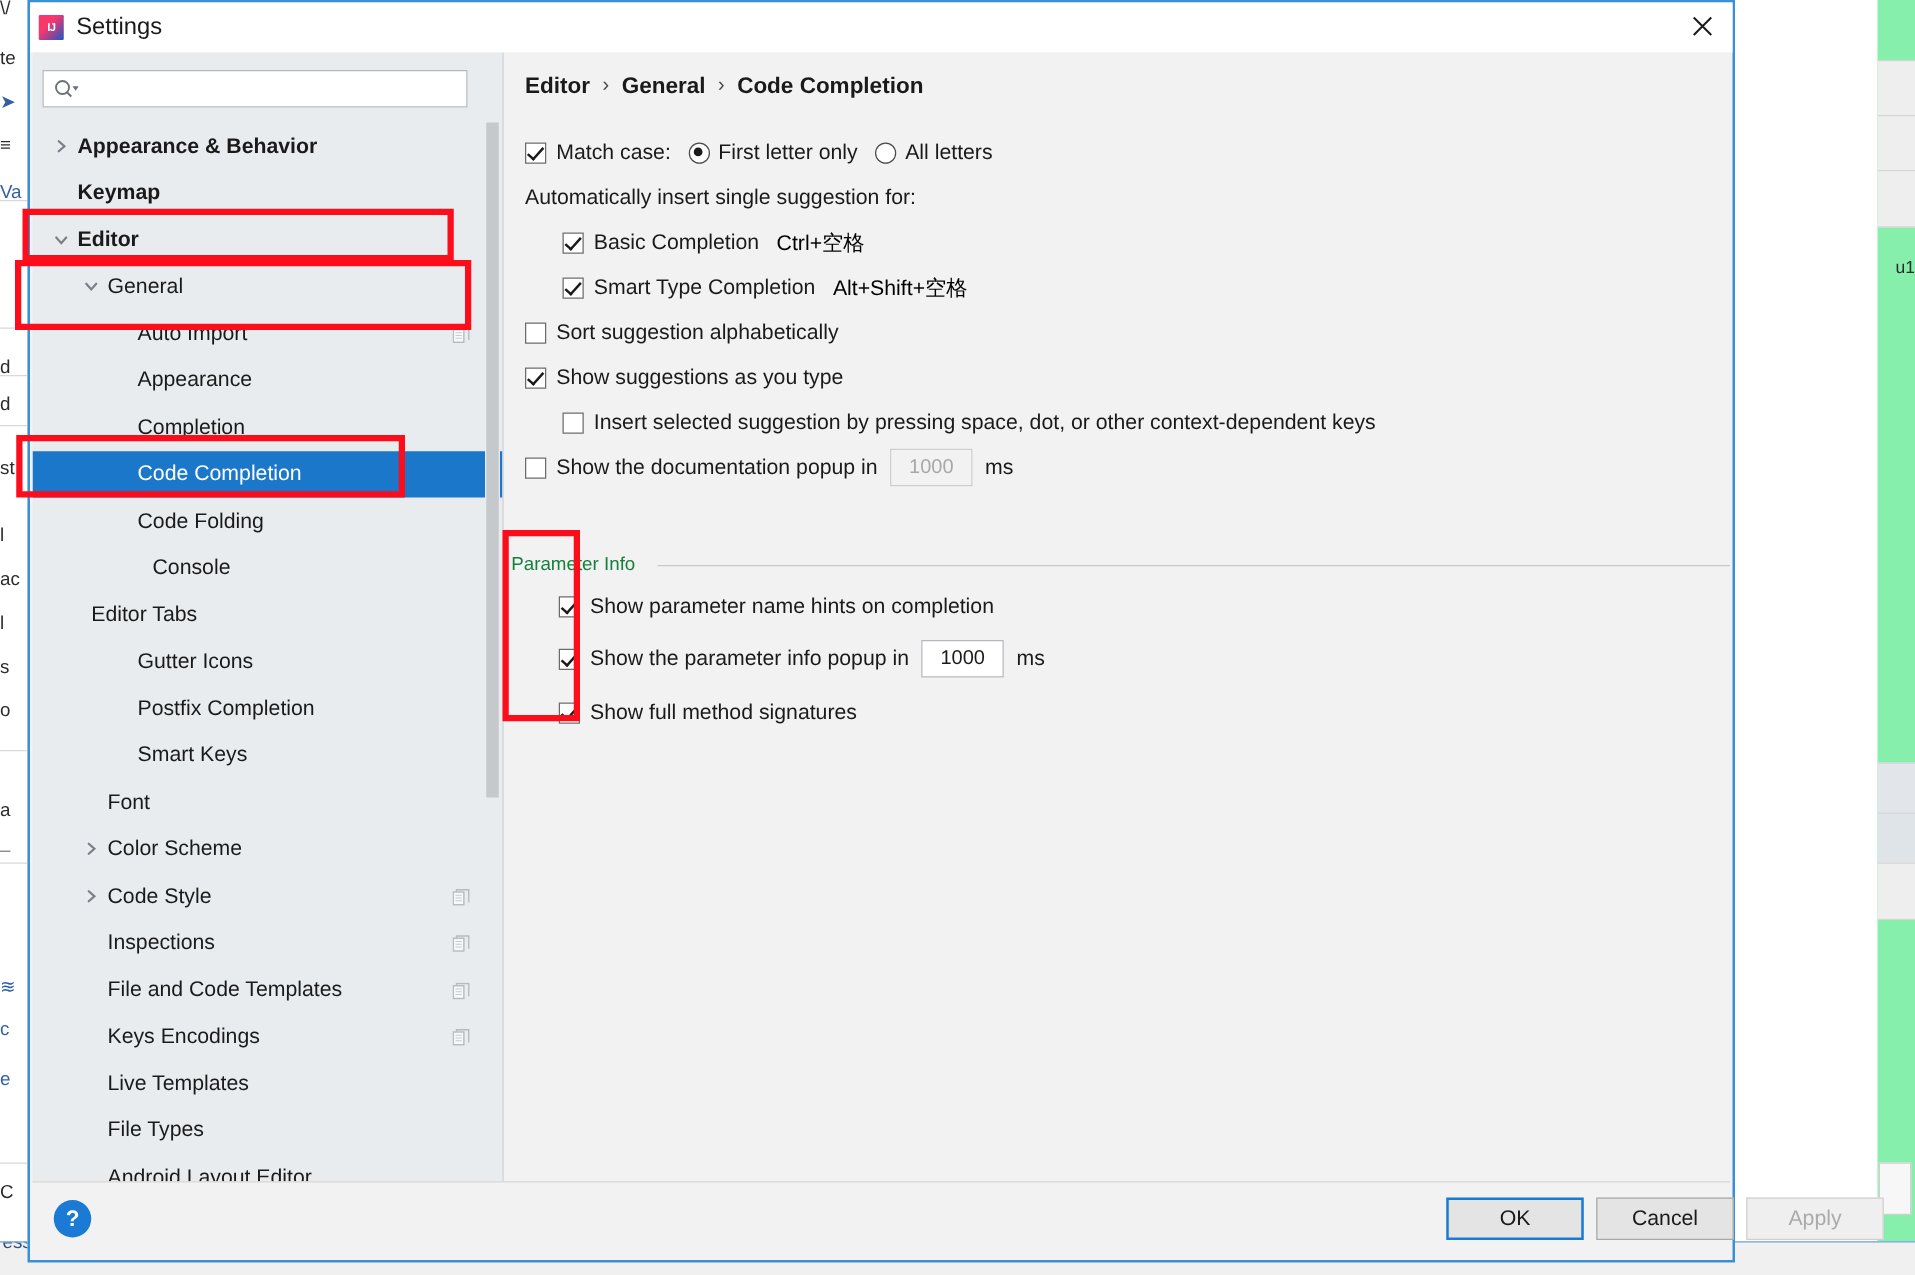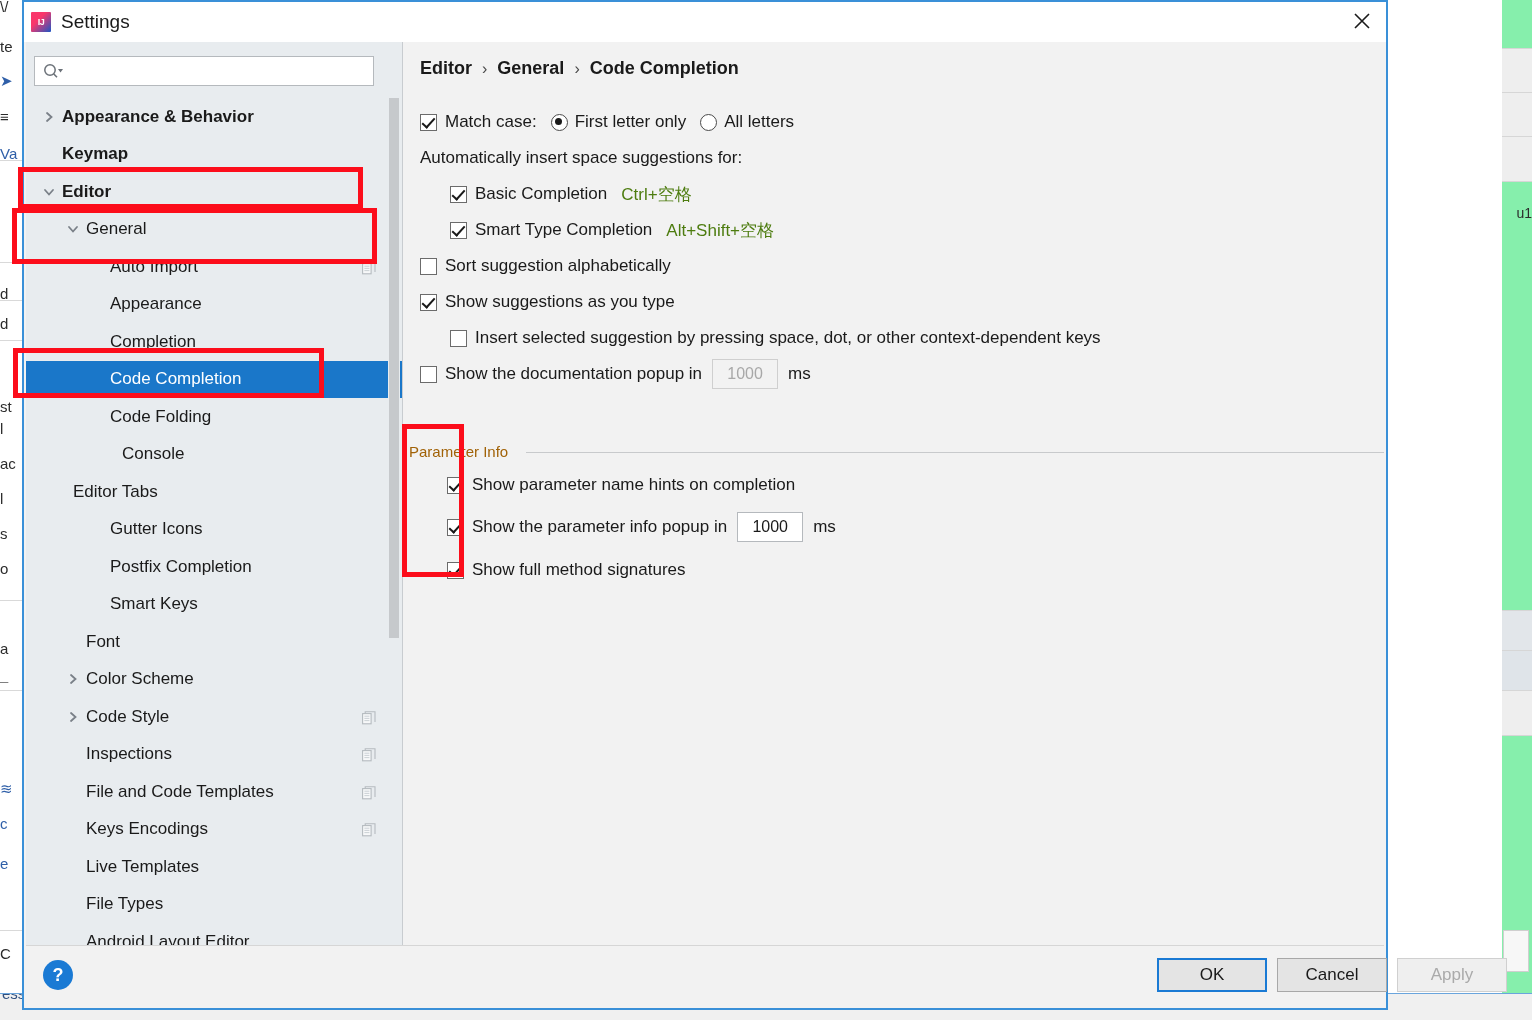--- a/index.html
+++ b/index.html
@@ -168,38 +168,38 @@
   .radio {
     width: 17px; height: 17px; box-sizing: border-box;
     border: 1.5px solid #4a4a4a; background: #ffffff;
     border-radius: 50%; margin-right: 7px; flex: none;
     position: relative; cursor: pointer;
   }
   .radio.checked::after {
     content: ""; position: absolute; left: 3.5px; top: 3.5px;
     width: 7px; height: 7px; background: #1a1a1a; border-radius: 50%;
   }
-  .shortcut { color: #4d7c0f; margin-left: 14px; }
+  .shortcut { color: #000000; margin-left: 14px; }
   .spin {
     width: 66px; height: 30px; box-sizing: border-box;
     border: 1px solid #b5b9bd; background: #ffffff;
     font-size: 16px; color: #1a1a1a;
     text-align: center; line-height: 28px;
     margin: 0 10px; display: inline-block;
   }
   .spin.disabled {
     background: #f2f2f2; border-color: #cfcfcf; color: #a8a8a8;
   }
 
   .group {
     position: absolute; left: 0; right: 0; top: 0;
   }
   .group-title {
     position: absolute; left: 6px; top: 0;
-    font-size: 15px; color: #a16207; background: #f2f2f2;
+    font-size: 15px; color: #15803d; background: #f2f2f2;
     padding-right: 8px;
   }
   .group-line {
     position: absolute; left: 123px; right: 0; top: 9px;
     height: 1px; background: #c8cacc;
   }
 
   
   .footer {
     position: absolute; left: 2px; right: 2px; bottom: 2px; height: 60px;
@@ -244,21 +244,21 @@
 
   <div class="bg">
     <div class="bg-left-strip" id="bg-left">
         <div class="bg-frag" style="top: -2px;">\/</div>
         <div class="bg-frag" style="top: 38px;">te</div>
         <div class="bg-frag blue" style="top: 72px;">➤</div>
         <div class="bg-frag" style="top: 108px;">≡</div>
         <div class="bg-frag blue" style="top: 145px;">Va</div>
         <div class="bg-frag" style="top: 285px;">d</div>
         <div class="bg-frag" style="top: 315px;">d</div>
-        <div class="bg-frag" style="top: 398px;">st</div>
+        <div class="bg-frag" style="top: 366px;">st</div>
         <div class="bg-frag" style="top: 420px;">l</div>
         <div class="bg-frag" style="top: 455px;">ac</div>
         <div class="bg-frag" style="top: 490px;">l</div>
         <div class="bg-frag" style="top: 525px;">s</div>
         <div class="bg-frag" style="top: 560px;">o</div>
         <div class="bg-frag" style="top: 640px;">a</div>
         <div class="bg-frag gray" style="top: 672px;">–</div>
         <div class="bg-frag blue" style="top: 780px;">≋</div>
         <div class="bg-frag blue" style="top: 815px;">c</div>
         <div class="bg-frag blue" style="top: 855px;">e</div>
@@ -464,21 +464,21 @@
             <span>Match case:</span>
             <span style="width:14px"></span>
             <span class="radio checked"></span>
             <span>First letter only</span>
             <span style="width:14px"></span>
             <span class="radio"></span>
             <span>All letters</span>
           </div>
 
           <div class="row" style="padding-left:17px;">
-            <span>Automatically insert space suggestions for:</span>
+            <span>Automatically insert single suggestion for:</span>
           </div>
 
           <div class="row indent1" style="padding-left:47px;">
             <span class="cb checked"></span>
             <span>Basic Completion</span>
             <span class="shortcut">Ctrl+空格</span>
           </div>
 
           <div class="row indent1" style="padding-left:47px;">
             <span class="cb checked"></span>

